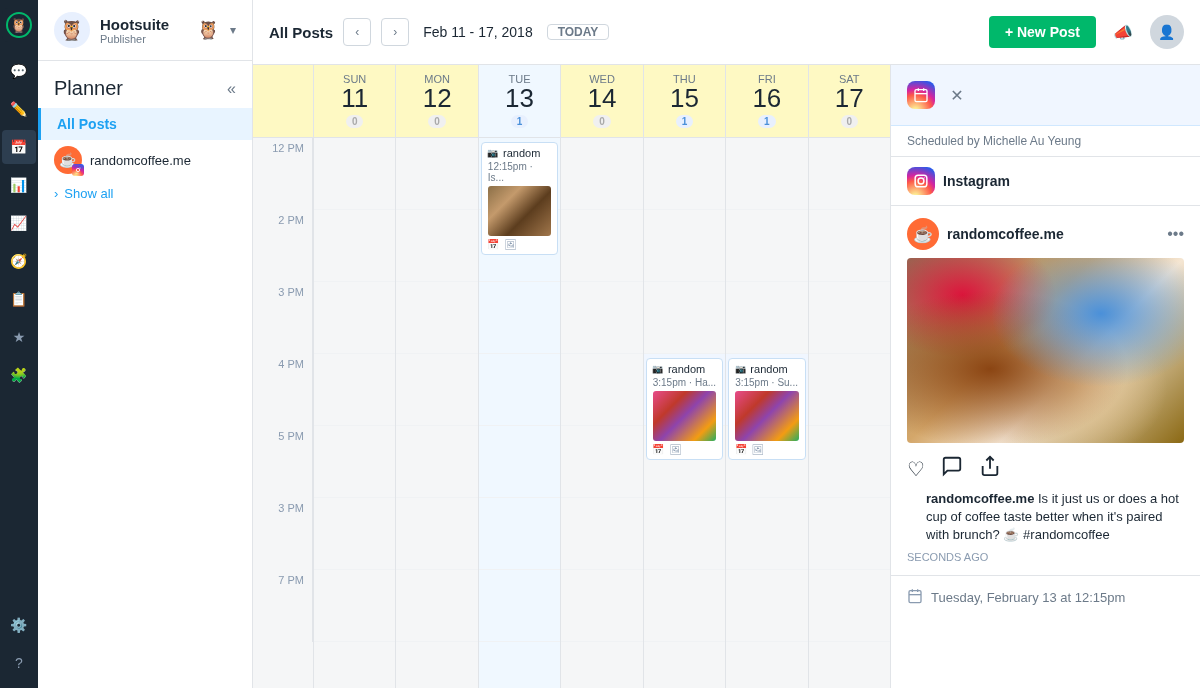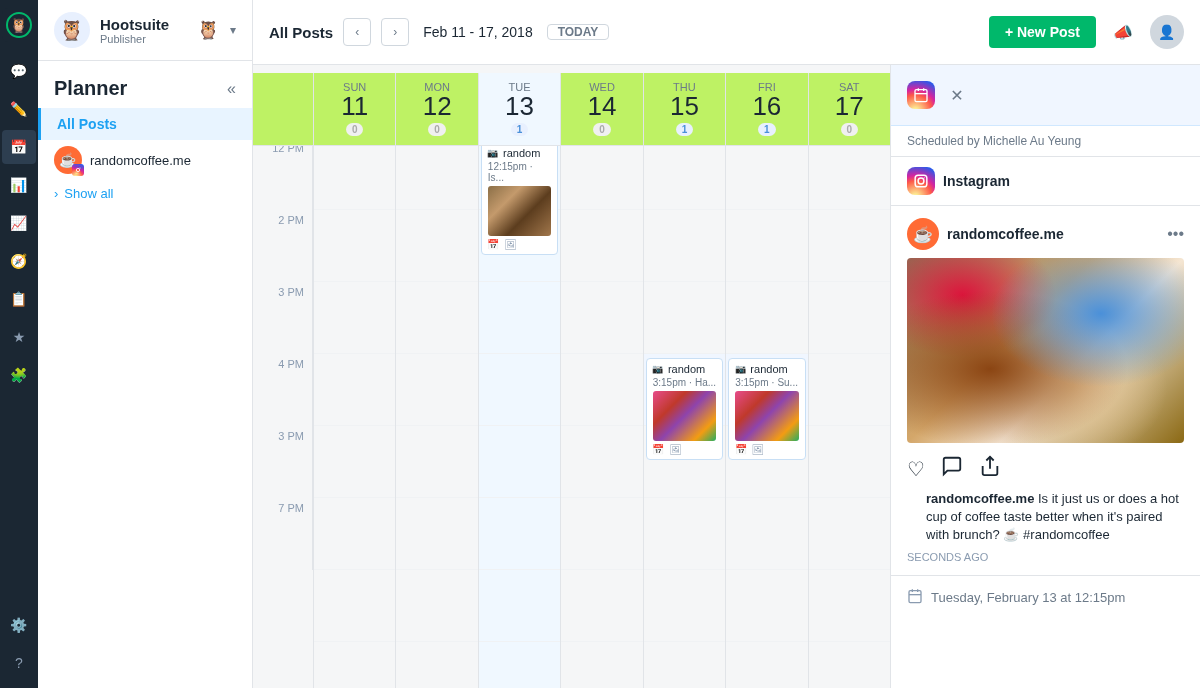--- a/index.html
+++ b/index.html
@@ -69,21 +69,21 @@
     .nav-subtitle { font-size: 11px; color: #6c7a89; }
     .nav-owl { font-size: 18px; cursor: pointer; }
     .nav-chevron { color: #6c7a89; cursor: pointer; font-size: 12px; }
 
     .nav-planner-header {
       display: flex;
       align-items: center;
       justify-content: space-between;
       padding: 16px 16px 8px;
     }
-    .nav-planner-title { font-size: 20px; font-weight: 700; color: #1b2733; }
+    .nav-planner-title { font-size: 20px; font-weight: 400; color: #1b2733; }
     .nav-collapse-btn { color: #6c7a89; cursor: pointer; font-size: 16px; }
 
     .nav-item {
       padding: 8px 16px;
       font-size: 14px;
       color: #1b2733;
       cursor: pointer;
       border-left: 3px solid transparent;
     }
     .nav-item.active {
@@ -219,24 +219,24 @@
 
     
     .cal-grid-container {
       flex: 1;
       overflow-y: auto;
       overflow-x: hidden;
     }
     .cal-day-headers {
       display: grid;
       grid-template-columns: 60px repeat(7, 1fr);
-      background: #bef264;
+      background: #fef9c3;
       border-bottom: 1px solid #e1e4e8;
       position: sticky;
-      top: 8px;
+      top: 0;
       z-index: 10;
     }
     .cal-day-header {
       text-align: center;
       padding: 8px 4px;
       border-left: 1px solid #e1e4e8;
     }
     .cal-day-header:first-child { border-left: none; }
     .day-name { font-size: 11px; color: #6c7a89; text-transform: uppercase; }
     .day-num { font-size: 26px; font-weight: 300; color: #1b2733; line-height: 1; }
@@ -579,20 +579,21 @@
         </div>
       </div>
 
       <div class="cal-body">
 
         <div class="time-col">
           <div class="time-slot">12 PM</div>
           <div class="time-slot">2 PM</div>
           <div class="time-slot">3 PM</div>
           <div class="time-slot">4 PM</div>
+          <div class="time-slot">5 PM</div>
           <div class="time-slot">3 PM</div>
           <div class="time-slot">7 PM</div>
 
         </div>
 
         <div class="day-col">
           <div class="day-cell"></div>
           <div class="day-cell"></div>
           <div class="day-cell"></div>
           <div class="day-cell"></div>

